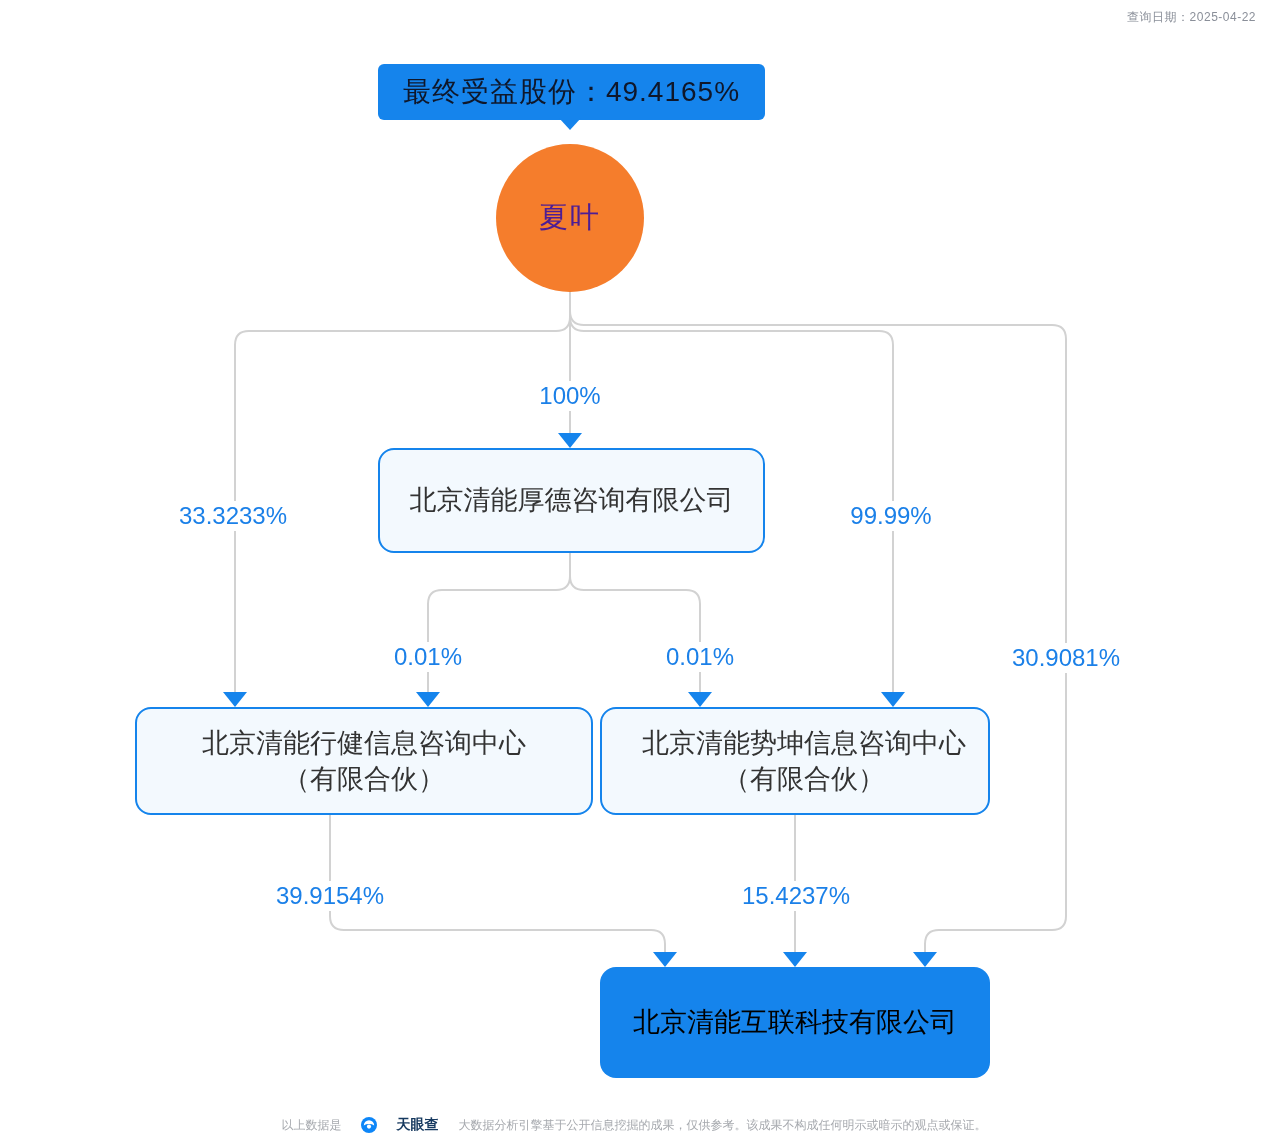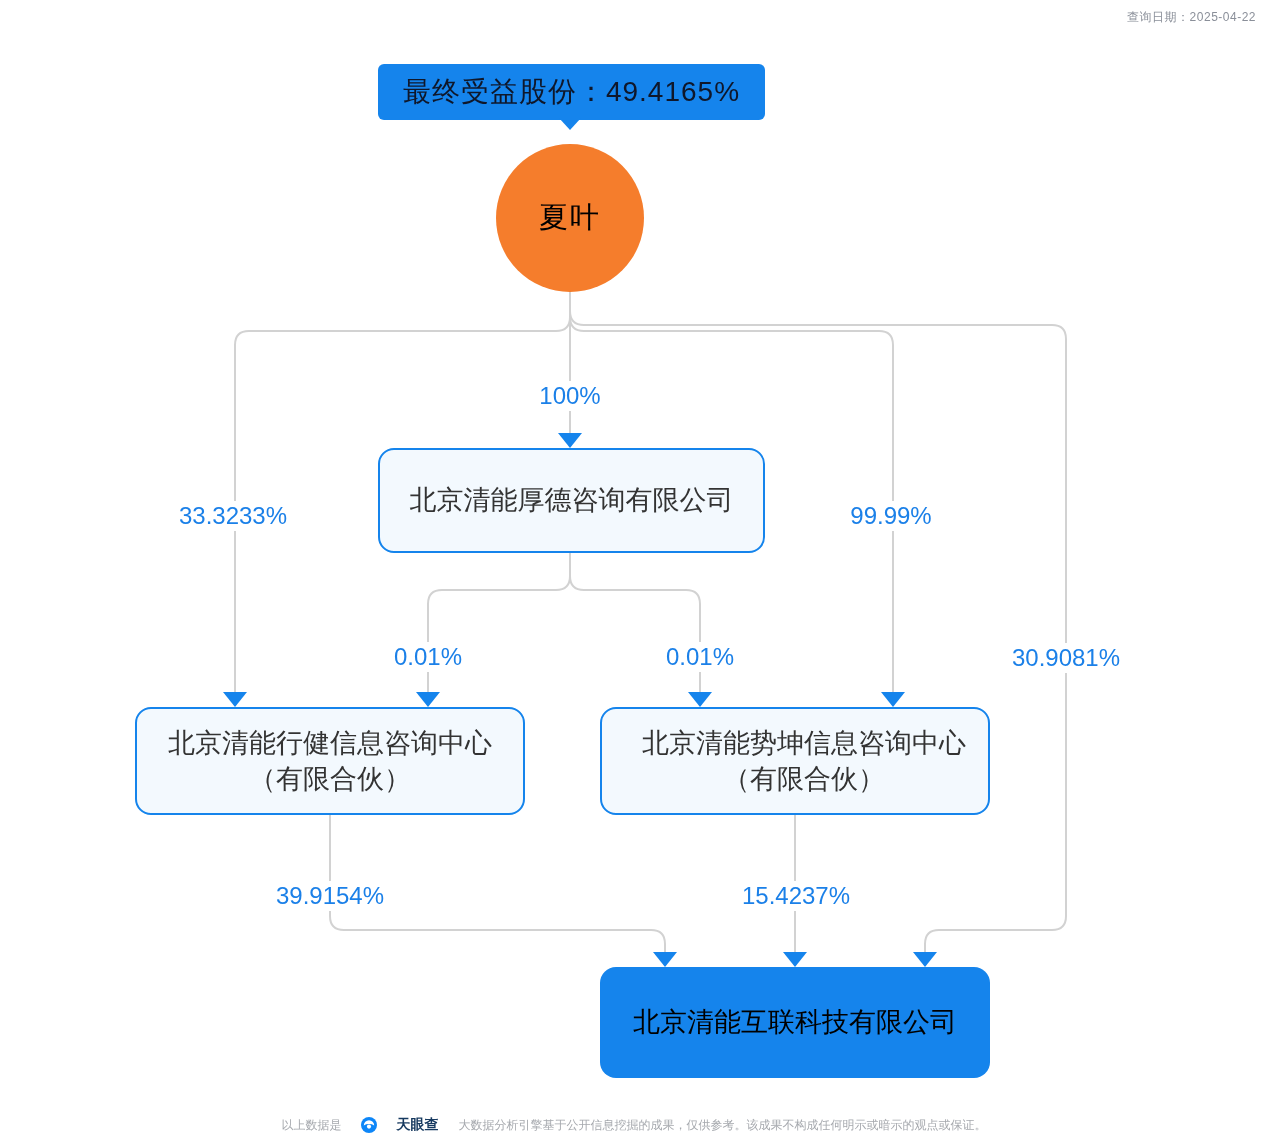--- a/index.html
+++ b/index.html
@@ -21,30 +21,30 @@
   }
   .banner-pointer{
     position:absolute;left:559px;top:118px;width:0;height:0;
     border-left:11px solid transparent;border-right:11px solid transparent;
     border-top:12px solid var(--accent-blue,#1584ec);
   }
   .circle-node{
     position:absolute;left:496px;top:144px;width:148px;height:148px;border-radius:50%;
     background:var(--person-orange,#f57d2c);
     display:flex;align-items:center;justify-content:center;
-    color:#000000;font-size:29px;letter-spacing:2px;cursor:pointer;
+    color:#4c1d95;font-size:29px;letter-spacing:2px;cursor:pointer;
   }
   .node-box{
     position:absolute;background:#f3f9fe;border:2px solid var(--accent-blue,#1584ec);
     border-radius:16px;box-sizing:border-box;
     display:flex;flex-direction:column;align-items:center;justify-content:center;
     color:#333;font-size:27px;line-height:1.35;text-align:center;cursor:pointer;
   }
   .node-box.mid{left:378px;top:448px;width:387px;height:105px;}
-  .node-box.left{left:135px;top:707px;width:390px;height:108px;text-align:center;}
+  .node-box.left{left:135px;top:707px;width:458px;height:108px;text-align:center;}
   .node-box.right{left:600px;top:707px;width:390px;height:108px;padding-left:18px;}
   .node-box.filled{
     left:600px;top:967px;width:390px;height:111px;
     background:var(--accent-blue,#1584ec);border:none;color:#000000;font-size:27px;
   }
   .pct-label{
     position:absolute;transform:translate(-50%,-50%);
     background:#ffffff;padding:1px 5px;
     color:var(--percent-blue,#1b80e8);font-size:24px;white-space:nowrap;
   }

